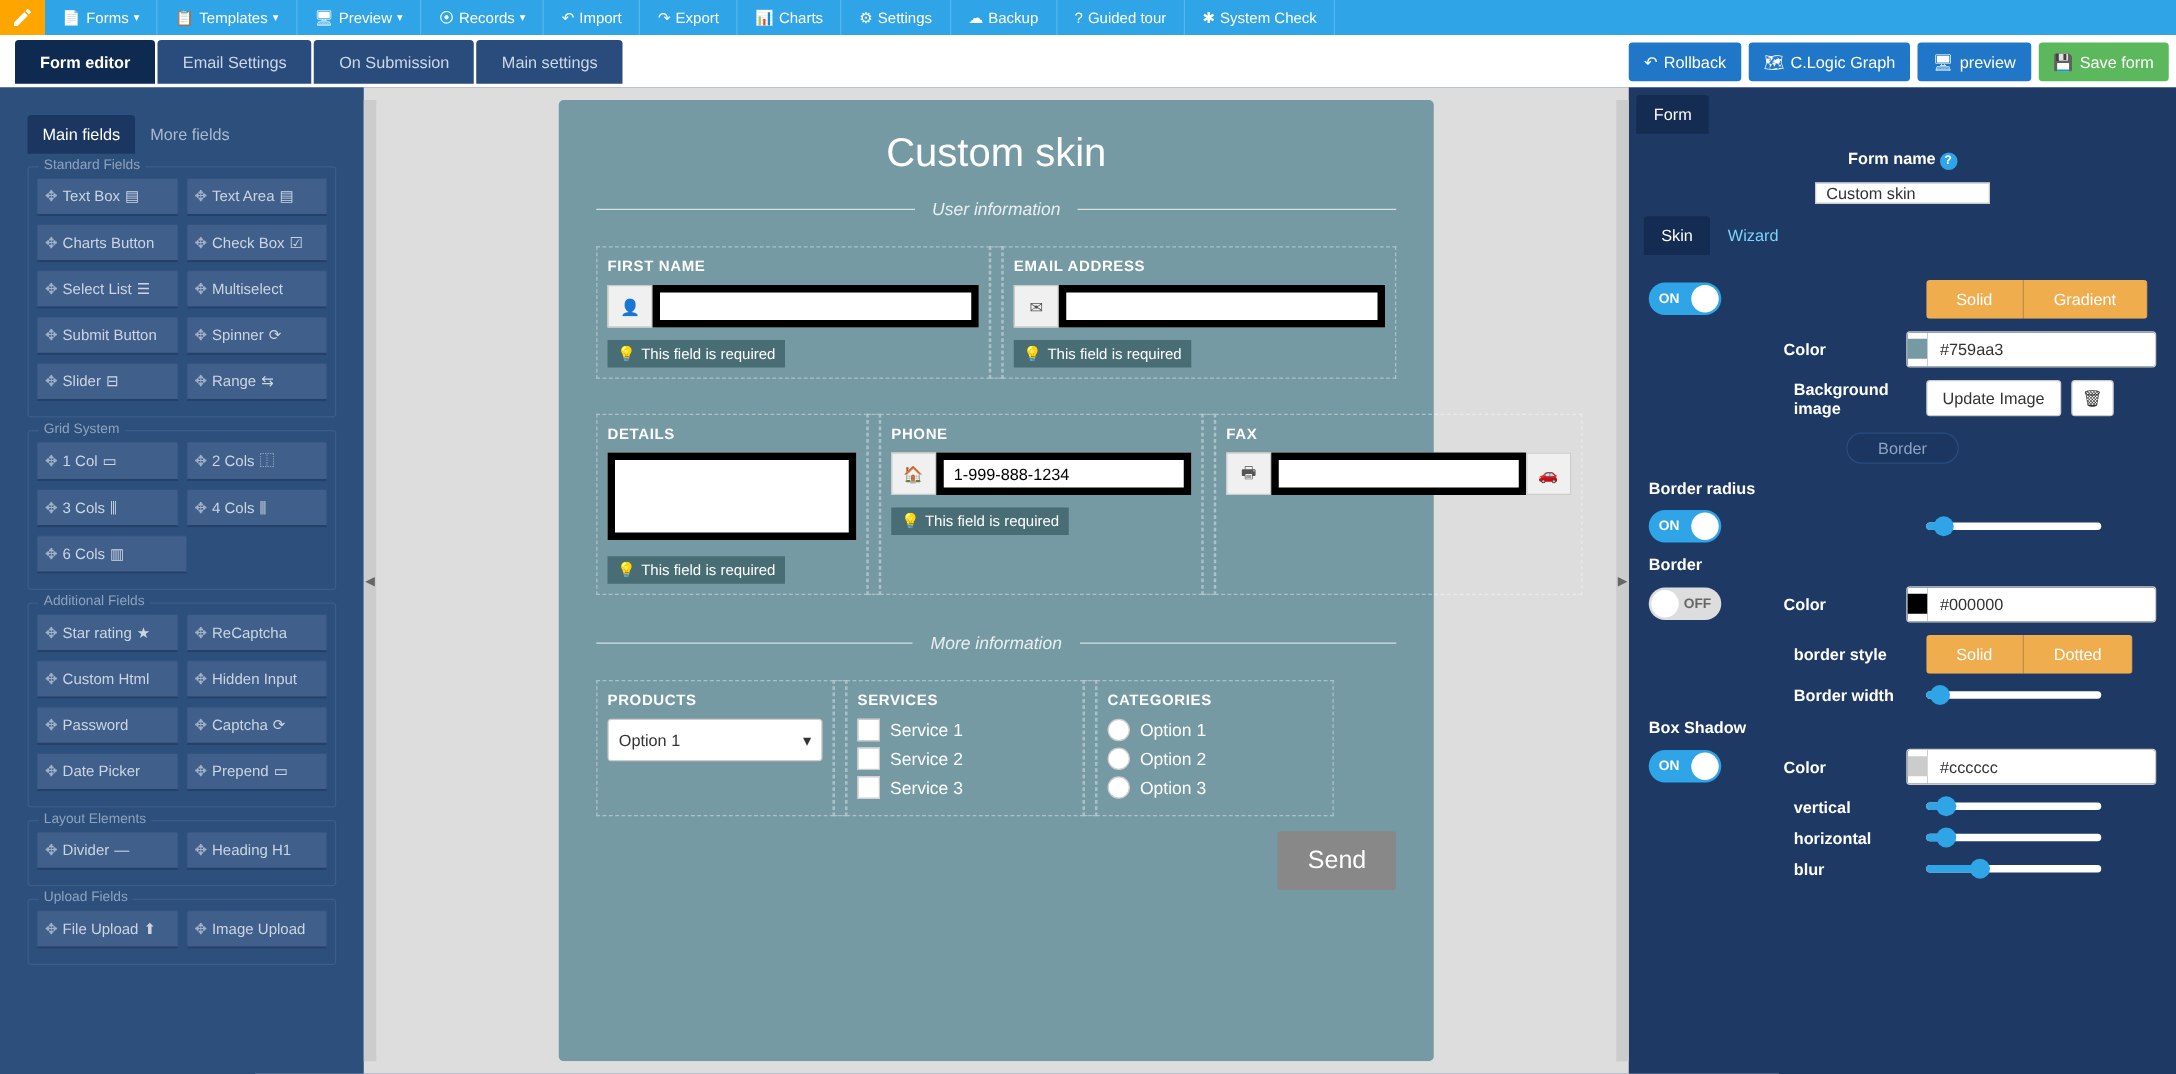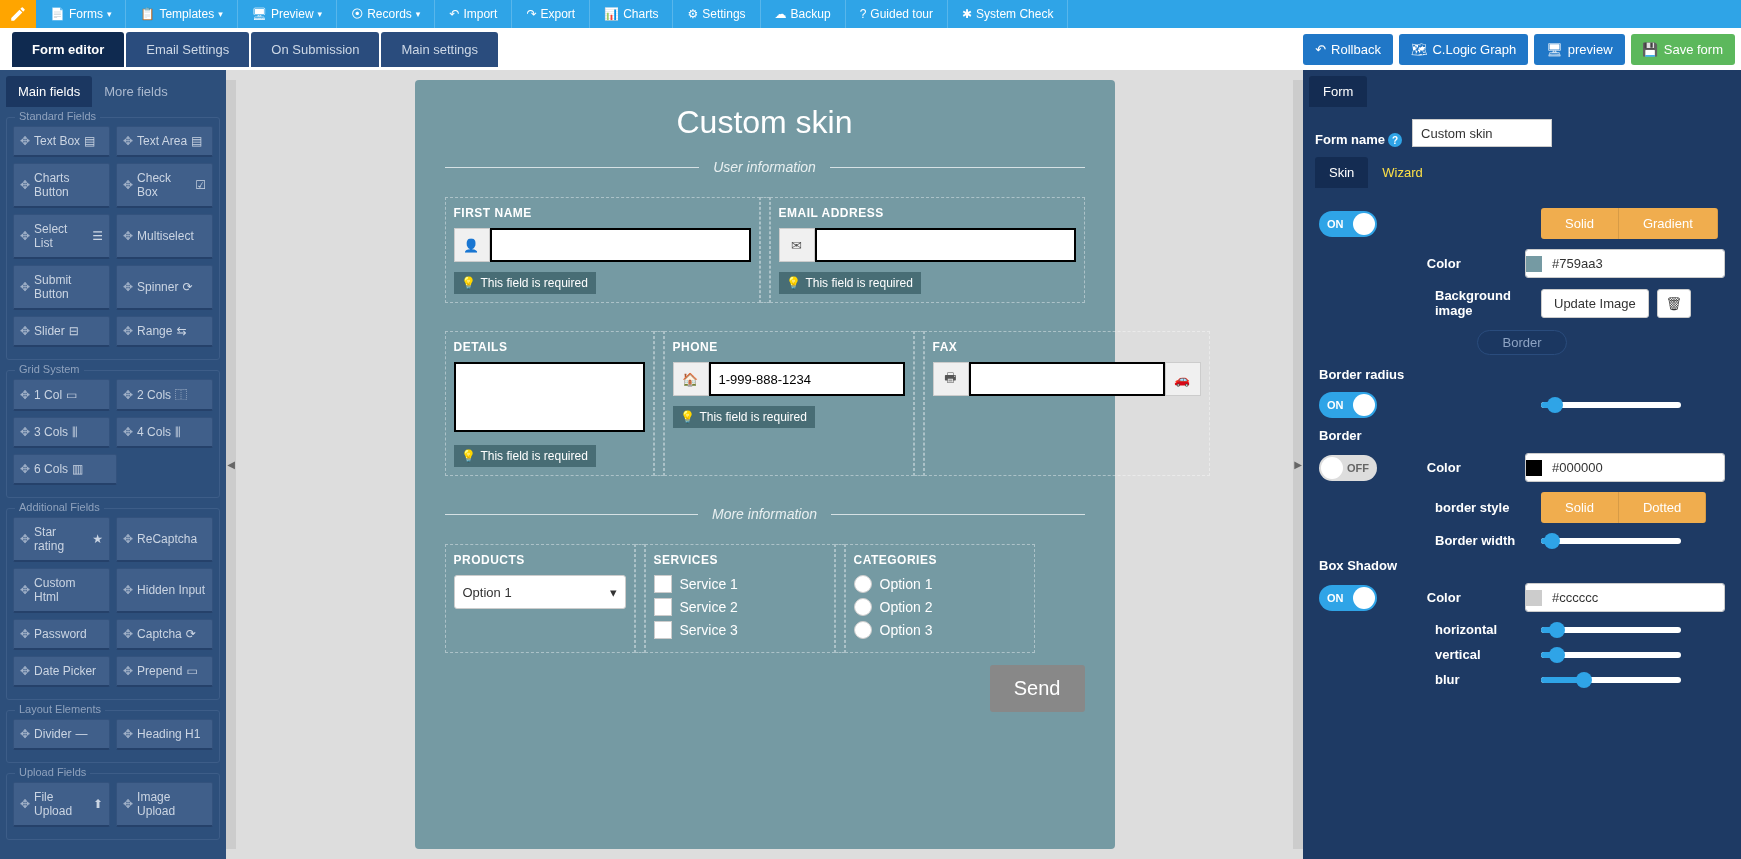--- a/index.html
+++ b/index.html
@@ -13,21 +13,21 @@
 .tabrow .tab { padding: 10px 20px; background: #2a4c7d; color: #cdd8e6; font-size: 13px; border-radius: 3px 3px 0 0; margin-right: 2px; cursor: pointer; }
 .tabrow .tab.active { background: #0f2a50; color: #fff; font-weight: bold; }
 .tabrow .spacer { flex: 1; }
 .tabrow .btn { padding: 8px 12px; font-size: 13px; border-radius: 3px; margin-right: 6px; cursor: pointer; display: flex; align-items: center; gap: 5px; color: #fff; }
 .btn-blue { background: #2077c7; }
 .btn-green { background: #5cb85c; }
 
 .workspace { display: flex; height: calc(100vh - 70px); background: #2d4f7b; }
 
 
-.palette { width: 226px; background: #2d4f7b; overflow-y: auto; padding: 6px; }
+.palette { width: 291px; background: #2d4f7b; overflow-y: auto; padding: 22px; }
 .palette-tabs { display: flex; }
 .palette-tab { padding: 8px 12px; color: #aab9cf; cursor: pointer; font-size: 13px; }
 .palette-tab.active { background: #1b3761; color: #fff; border-radius: 3px 3px 0 0; }
 .fieldset { border: 1px solid #3d5d88; border-radius: 3px; margin-top: 10px; padding: 8px 6px 6px 6px; position: relative; }
 .fieldset-legend { position: absolute; top: -8px; left: 8px; background: #2d4f7b; padding: 0 4px; color: #8fa2bd; font-size: 11px; }
 .field-row { display: flex; gap: 6px; margin-bottom: 6px; }
 .field-btn { flex: 1; background: #405f8a; border: 1px solid #33527d; border-bottom: 2px solid #25416a; color: #cbd5e3; font-size: 12px; padding: 7px 6px; border-radius: 2px; cursor: move; display: flex; align-items: center; gap: 4px; }
 .field-btn .grip { font-size: 12px; opacity: .7; }
 
 
@@ -39,40 +39,40 @@
 .section-divider { display: flex; align-items: center; gap: 14px; margin: 12px 0 22px 0; }
 .section-divider .line { flex: 1; height: 1px; background: rgba(255,255,255,.7); }
 .section-divider .lbl { font-style: italic; color: #e8eff0; font-size: 14px; }
 
 .drop-row { display: flex; gap: 0; }
 .drop-cell { flex: 1; border: 1px dashed rgba(255,255,255,.4); padding: 8px; min-height: 50px; }
 .drop-cell.sm { flex: 0 0 10px; padding: 0; }
 .fld-label { font-size: 12px; font-weight: bold; letter-spacing: .5px; color: #fff; margin-bottom: 8px; }
 .input-group { display: flex; }
 .input-addon { width: 36px; background: #f0f0f0; border: 1px solid #ccc; display: flex; align-items: center; justify-content: center; color: #555; font-size: 13px; }
-.input-text { flex: 1; height: 34px; border: 2px solid #000000; padding: 0 8px; font-size: 13px; }
+.input-text { flex: 1; height: 34px; border: 6px solid #000000; padding: 0 8px; font-size: 13px; }
 .req-badge { display: inline-flex; align-items: center; gap: 4px; background: #486d75; color: #fff; font-size: 12px; padding: 4px 8px; margin-top: 10px; }
 textarea.input-text { height: 70px; padding: 6px; resize: none; }
 .select { width: 100%; height: 34px; background: #fff; border: 1px solid #ccc; border-radius: 3px; padding: 0 8px; display: flex; align-items: center; justify-content: space-between; color: #333; }
 .chk-row, .rad-row { display: flex; align-items: center; gap: 8px; color: #fff; font-size: 14px; margin: 5px 0; }
 .chk { width: 18px; height: 18px; background: #fff; border: 1px solid #ccc; }
 .rad { width: 18px; height: 18px; background: #fff; border: 1px solid #ccc; border-radius: 50%; }
 .send-btn { float: right; background: #888; color: #fff; padding: 12px 24px; font-size: 20px; border-radius: 3px; margin-top: 12px; cursor: pointer; }
 
 
 .right-panel { width: 438px; background: #1e3a64; color: #d9e2ef; overflow-y: auto; }
 .right-tabs { display: flex; padding: 6px 6px 0 6px; }
 .right-tab { padding: 8px 14px; color: #aab9cf; cursor: pointer; }
 .right-tab.active { background: #142c52; color: #fff; border-radius: 3px 3px 0 0; }
 .rp-body { padding: 12px; }
-.rp-row { display: flex; align-items: flex-end; margin-bottom: 10px; gap: 10px; }
+.rp-row { display: flex; align-items: center; margin-bottom: 10px; gap: 10px; flex-direction: column; }
 .rp-label { font-size: 13px; color: #fff; font-weight: bold; }
 .rp-input { flex: 1; height: 28px; background: #fff; border: 1px solid #ccc; padding: 0 8px; font-size: 13px; color: #333; }
 .inner-tabs { display: flex; margin: 8px 0 4px 0; }
-.inner-tab { padding: 8px 14px; color: #fde047; cursor: pointer; }
+.inner-tab { padding: 8px 14px; color: #7dd3fc; cursor: pointer; }
 .inner-tab.active { background: #142c52; color: #fff; border-radius: 3px 3px 0 0; }
 .prop-grid { padding: 6px 4px; }
 .prop-row { display: flex; align-items: center; margin: 10px 0; }
 .prop-row .col1 { width: 112px; color: #fff; font-size: 13px; }
 .prop-row .col15 { width: 110px; color: #fff; font-size: 13px; font-weight: bold; padding-left: 4px; }
 .prop-row .col2 { flex: 1; display: flex; align-items: center; gap: 8px; }
 .toggle { width: 58px; height: 26px; border-radius: 13px; background: #2fa4e7; position: relative; display: flex; align-items: center; color: #fff; font-size: 11px; font-weight: bold; padding: 0 8px; cursor: pointer; }
 .toggle.off { background: #ddd; color: #666; justify-content: flex-end; }
 .toggle .knob { position: absolute; width: 22px; height: 22px; background: #fff; border-radius: 50%; top: 2px; right: 2px; }
 .toggle.off .knob { left: 2px; right: auto; }
@@ -510,31 +510,31 @@
               <div class="color-swatch">
                   <div class="sw" style="background:#ccc"></div>
                 </div>
               <input class="color-text" value="#cccccc" style="">
             </div>
           </div>
         </div>
 
         <div class="prop-row">
           <div class="col1"></div>
-          <div class="col15">horizontal</div>
+          <div class="col15">vertical</div>
           <div class="col2">
               <div class="slider-track">
                 <div class="fill" style="width:10%"></div>
                 <div class="thumb" style="left:6%"></div>
               </div>
             </div>
         </div>
         <div class="prop-row">
           <div class="col1"></div>
-          <div class="col15">vertical</div>
+          <div class="col15">horizontal</div>
           <div class="col2">
               <div class="slider-track">
                 <div class="fill" style="width:10%"></div>
                 <div class="thumb" style="left:6%"></div>
               </div>
             </div>
         </div>
         <div class="prop-row">
           <div class="col1"></div>
           <div class="col15">blur</div>

